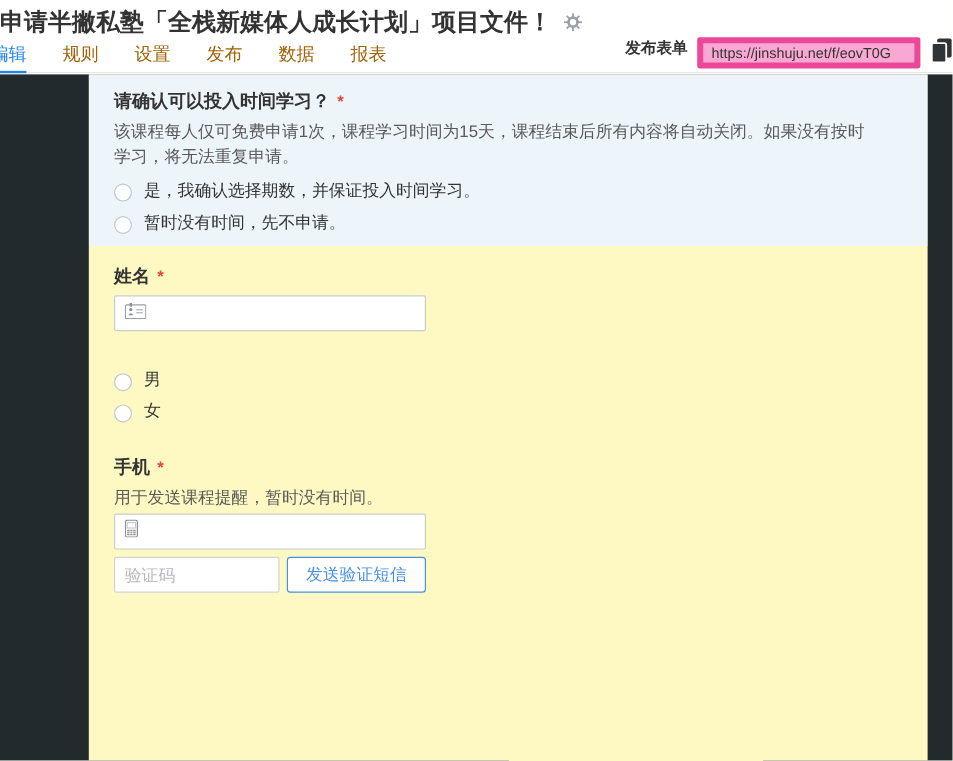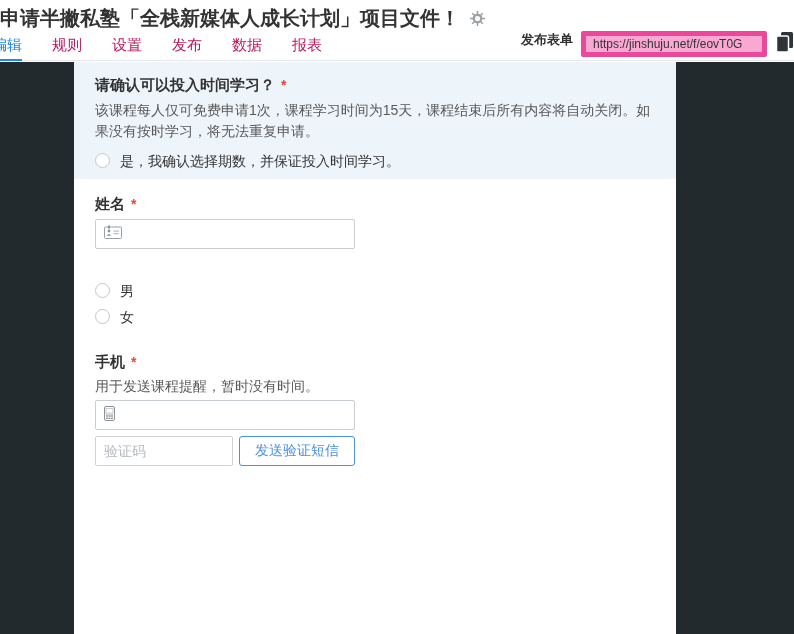--- a/index.html
+++ b/index.html
@@ -6,40 +6,40 @@
   body{font-family:"Liberation Sans",sans-serif;}
   .screen{position:relative;width:794px;height:634px;overflow:hidden;background:#fff;}
 
   
   .topbar{height:61px;border-bottom:1px solid #e7e7e7;background:#fff;box-sizing:border-box;}
   .title-row{display:flex;align-items:center;height:26px;padding-top:5px;}
   .form-title{font-size:20px;font-weight:600;color:#333;white-space:nowrap;}
   .gear{margin-left:10px;display:inline-flex;align-items:center;cursor:pointer;}
   .tab-row{display:flex;align-items:stretch;height:30px;}
   .tabs{display:flex;margin-left:-8px;height:100%;}
-  .tab{display:flex;align-items:center;margin-right:30px;font-size:15px;color:#be185d;
+  .tab{display:flex;align-items:center;margin-right:30px;font-size:15px;color:#a16207;
        border-bottom:2px solid transparent;box-sizing:border-box;cursor:pointer;white-space:nowrap;}
   .tab.active{color:#2287e8;border-bottom-color:#2287e8;}
   .publish{display:flex;align-items:flex-start;margin-left:auto;}
   .publish-label{font-size:13px;font-weight:700;color:#333;margin-right:8px;white-space:nowrap;}
   .url-box{box-sizing:border-box;width:186px;height:26px;border:5px solid #ec4899;border-radius:2px;
            background:#f9a8d4;display:flex;align-items:center;padding:0 7px;font-size:12px;color:#333;
            white-space:nowrap;overflow:hidden;}
   .copy-icon{margin-left:8px;flex-shrink:0;cursor:pointer;}
 
   
   .main{position:absolute;top:62px;left:0;right:0;bottom:0;background:#232a2d;}
-  .sheet{position:absolute;left:74px;width:602px;top:0;bottom:0;background:#ffffff;overflow:hidden;}
+  .sheet{position:absolute;left:74px;width:699px;top:0;bottom:0;background:#fef9c3;overflow:hidden;}
 
   
   .selected-block{background:#edf4fa;padding:13px 20px 10px 21px;}
   .q-title{font-size:15px;line-height:19px;font-weight:700;color:#333;}
   .req{color:#e8463c;font-weight:700;margin-left:6px;font-size:14px;}
   .q-desc{margin-top:5px;font-size:14px;line-height:21px;color:#595959;max-width:630px;}
-  .option-row{display:flex;align-items:flex-start;margin-top:11px;cursor:pointer;}
+  .option-row{display:flex;align-items:flex-end;margin-top:11px;cursor:pointer;font-family:Liberation Serif, serif;}
   .radio-circle{width:15px;height:15px;border:1px solid #c3c8cc;border-radius:50%;background:#fff;
                 flex-shrink:0;box-sizing:border-box;}
   .option-label{margin-left:10px;font-size:14px;color:#333;line-height:16px;}
 
   
   .fields{padding:0 20px 0 21px;}
   .field-label{font-size:15px;line-height:18px;font-weight:700;color:#333;}
   .field-desc{margin-top:5px;font-size:14px;line-height:20px;color:#595959;}
   .text-input{margin-top:6px;box-sizing:border-box;width:260px;height:30px;border:1px solid #c8cdd2;
               border-radius:2px;background:#fff;display:flex;align-items:center;padding:0 8px;cursor:text;}
@@ -110,20 +110,24 @@
 
       <div class="selected-block">
         <div class="q-title">
           <span>请确认可以投入时间学习？</span><span class="req">*</span>
         </div>
         <div class="q-desc">该课程每人仅可免费申请1次，课程学习时间为15天，课程结束后所有内容将自动关闭。如果没有按时学习，将无法重复申请。</div>
         <div class="option-row">
           <span class="radio-circle"></span>
           <span class="option-label">是，我确认选择期数，并保证投入时间学习。</span>
         </div>
+        <div class="option-row">
+          <span class="radio-circle"></span>
+          <span class="option-label">暂时没有时间，先不申请。</span>
+        </div>
       </div>
 
       <div class="fields">
 
         <div class="f-name">
           <div class="field-label">
             <span>姓名</span><span class="req">*</span>
           </div>
           <div class="text-input">
             <span>

